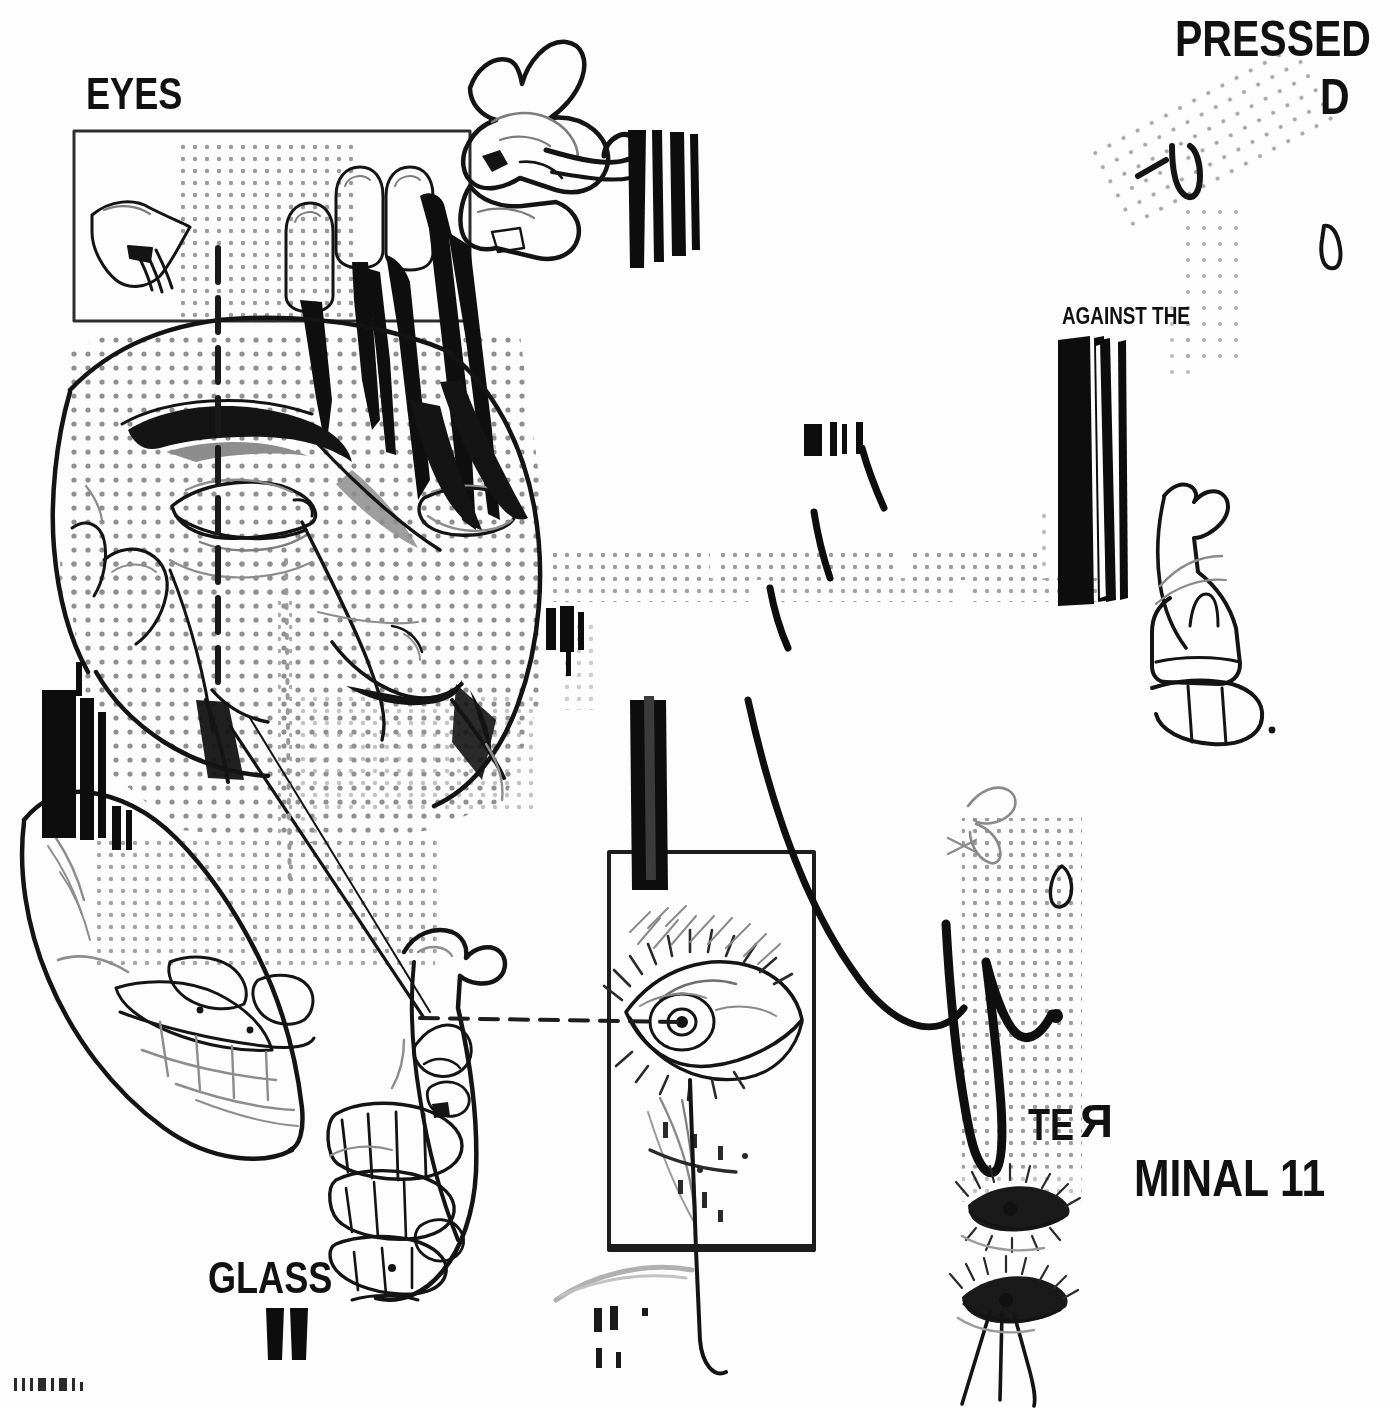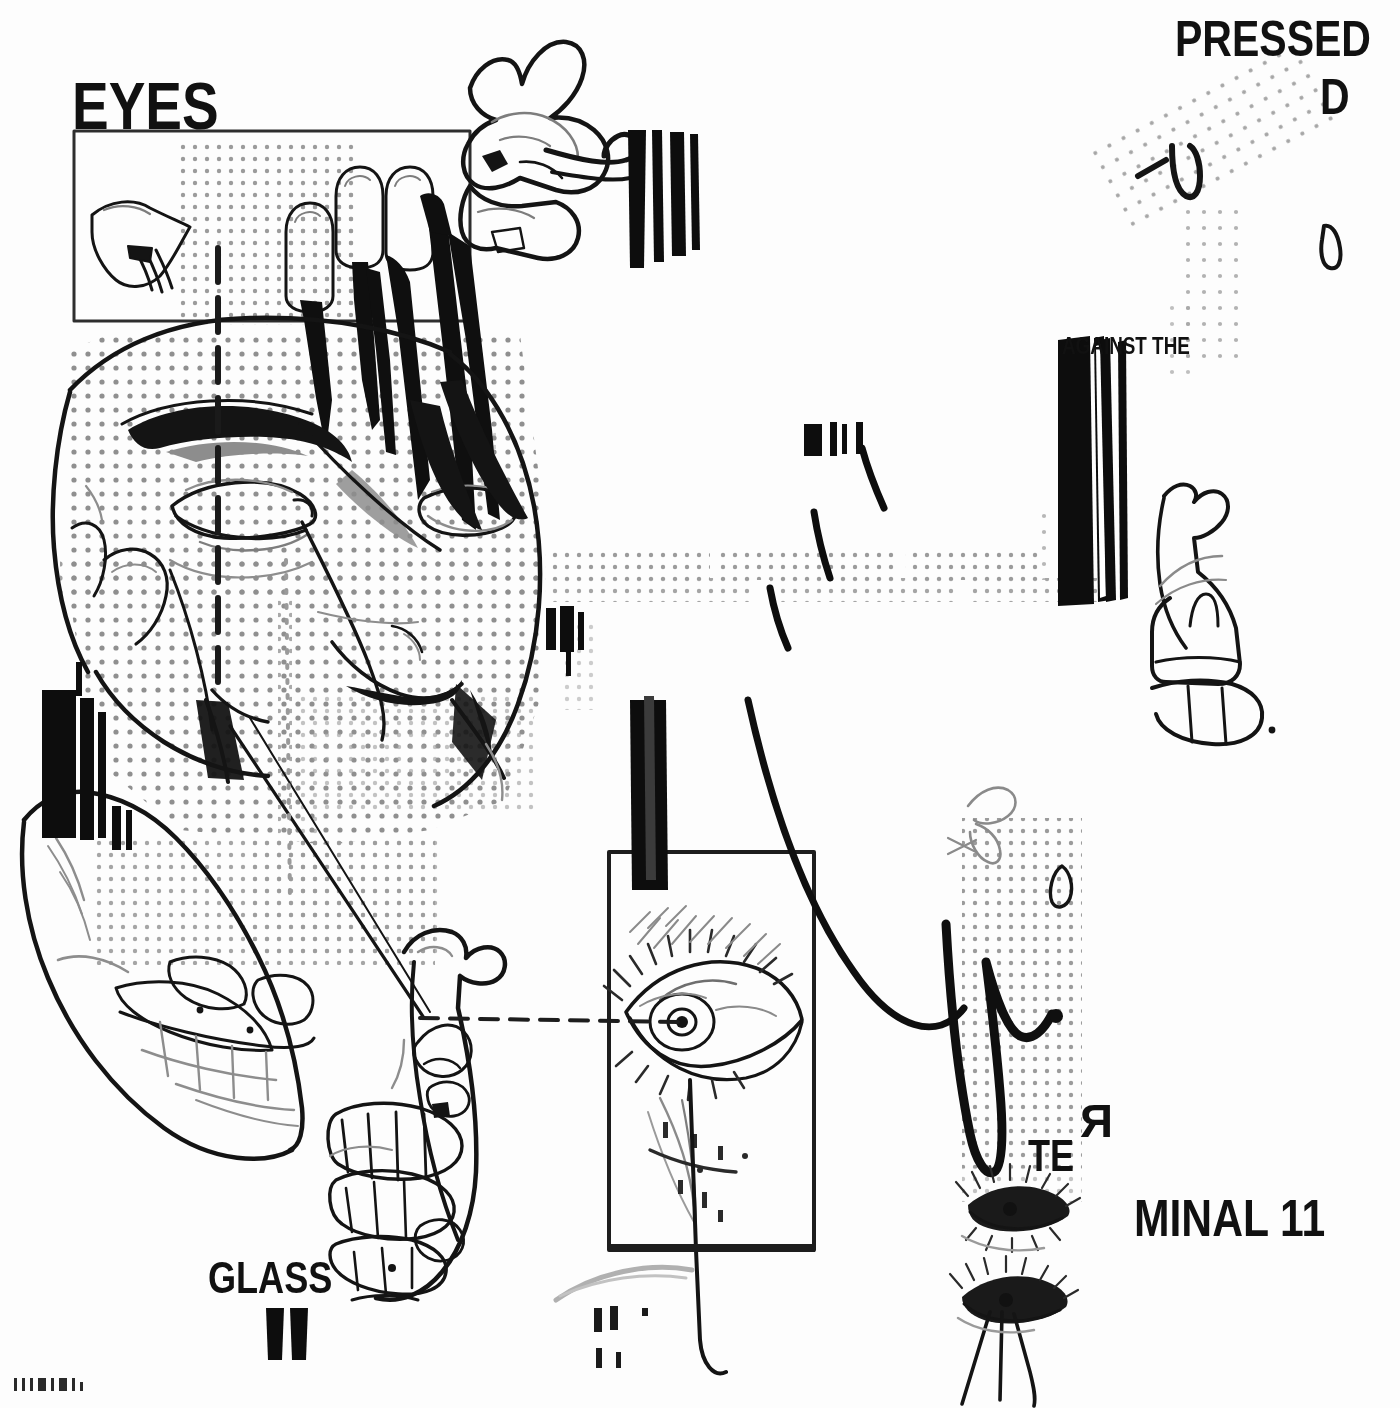--- a/index.html
+++ b/index.html
@@ -17,28 +17,28 @@
     font-weight:700;
     color:#111111;
     letter-spacing:0px;
     white-space:nowrap;
     line-height:1;
     transform-origin:left top;
   }
   
   .cond{display:inline-block;transform:scaleX(.82);transform-origin:left center;}
 
-  #t-eyes{left:72px;top:72px;font-size:67px;}
+  #t-eyes{left:86px;top:72px;font-size:44px;}
   #t-glass{left:208px;top:1256px;font-size:44px;}
   #t-pressed{left:1175px;top:14px;font-size:50px;}
   #t-d1{left:1320px;top:72px;font-size:50px;}
-  #t-against{left:1062px;top:305px;font-size:23px;margin-top:30px;}
-  #t-te{left:1028px;top:1134px;font-size:44px;}
+  #t-against{left:1062px;top:305px;font-size:23px;}
+  #t-te{left:1028px;top:1103px;font-size:44px;}
   #t-rrev{left:1113px;top:1098px;font-size:46px;transform:scaleX(-1);transform-origin:left top;}
-  #t-minal{left:1134px;top:1192px;font-size:52px;}
+  #t-minal{left:1134px;top:1152px;font-size:52px;}
 
   .sig{position:absolute;left:14px;top:1378px;display:flex;gap:5px;align-items:flex-end;}
   .sig i{display:block;background:#2a2a2a;width:3px;height:13px;}
   .sig i.w{width:8px;}
   .sig i.s{height:9px;}
 
   .bar{position:absolute;background:#0d0d0d;}
 </style>
 </head>
 <body>

